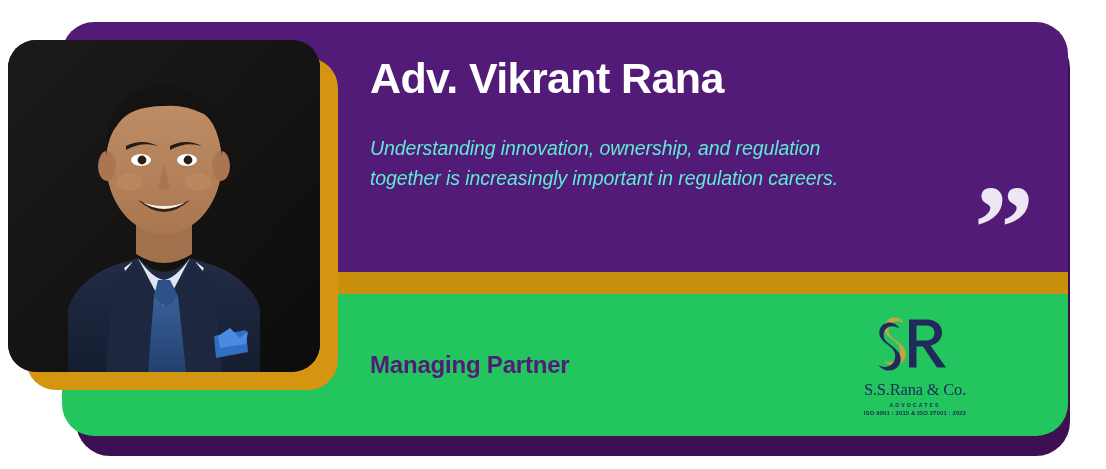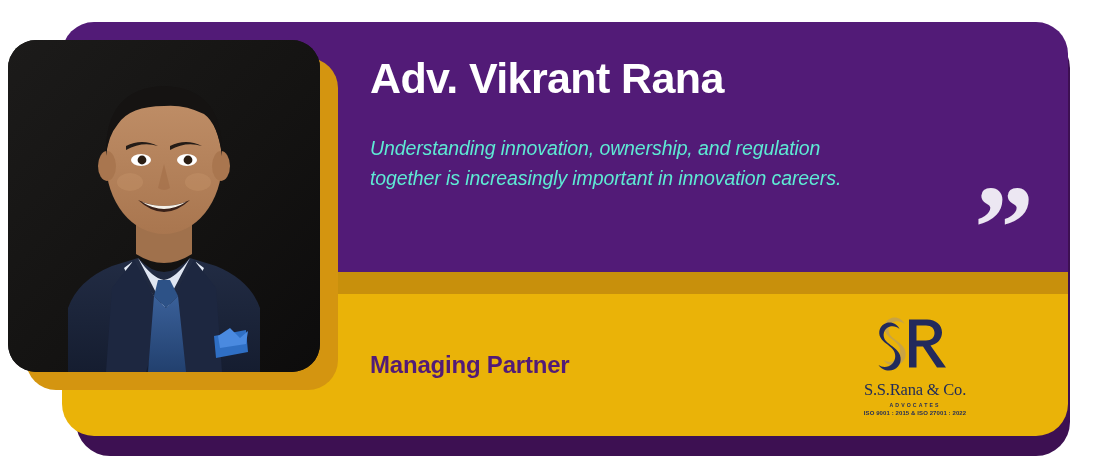--- a/index.html
+++ b/index.html
@@ -17,21 +17,21 @@
   .card{
     position:absolute;left:62px;top:22px;width:1006px;height:414px;
     border-radius:32px;overflow:hidden;
     display:flex;flex-direction:column;
   }
   .card-top{
     position:relative;flex:0 0 250px;background:#521b77;
   }
   .gold-divider{flex:0 0 22px;background:#c8900c;}
   .card-bottom{
-    position:relative;flex:1 1 auto;background:#eab308;
+    position:relative;flex:1 1 auto;background:#22c55e;
   }
 
   
   .text-block{position:absolute;left:308px;top:34px;right:40px;}
   .person-name{
     margin:0;color:#ffffff;font-size:43px;font-weight:700;
     letter-spacing:-0.6px;line-height:1.05;
   }
   .quote-text{
     margin:32px 0 0 0;color:#5eead4;font-size:19.5px;font-style:italic;
@@ -93,21 +93,21 @@
 
   <div class="card">
 
     <div class="card-top">
 
       <div class="text-block">
         <h1 class="person-name">Adv. Vikrant Rana</h1>
 
         <p class="quote-text">
           <span class="quote-line">Understanding innovation, ownership, and regulation</span>
-          <span class="quote-line">together is increasingly important in innovation careers.</span>
+          <span class="quote-line">together is increasingly important in regulation careers.</span>
         </p>
       </div>
 
       <span class="quote-mark">”</span>
     </div>
 
     <div class="gold-divider"></div>
 
     <div class="card-bottom">
 

